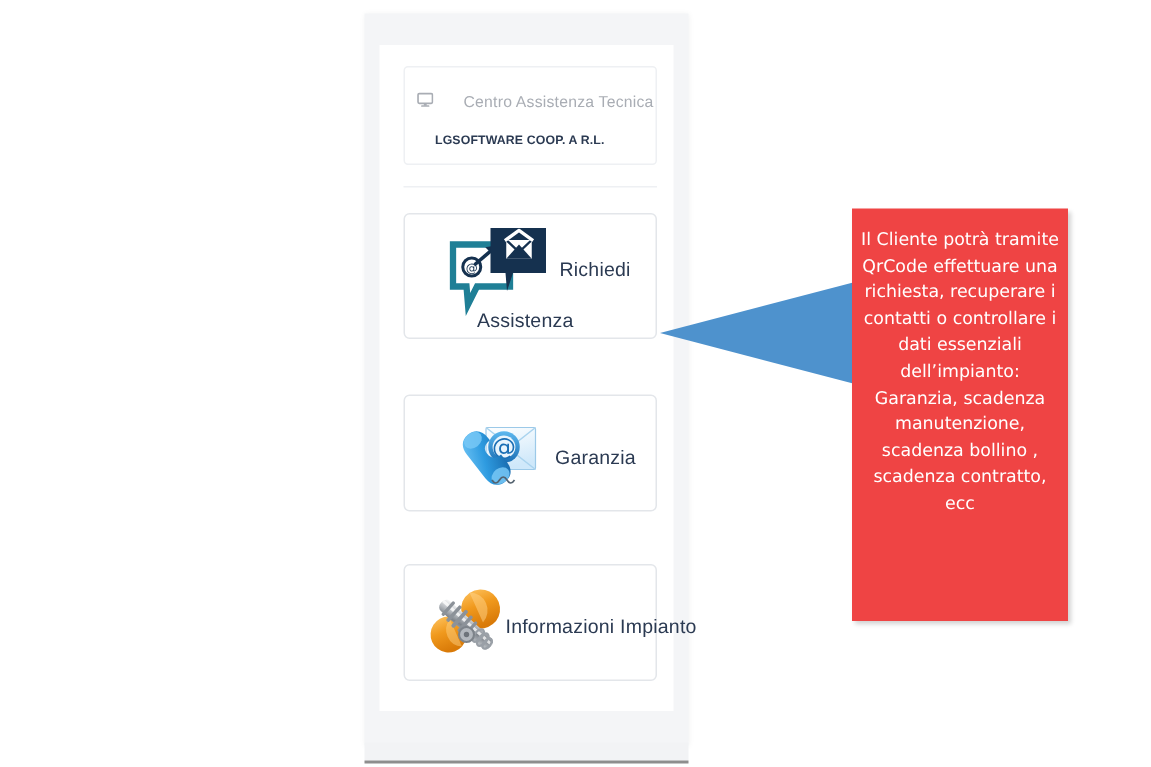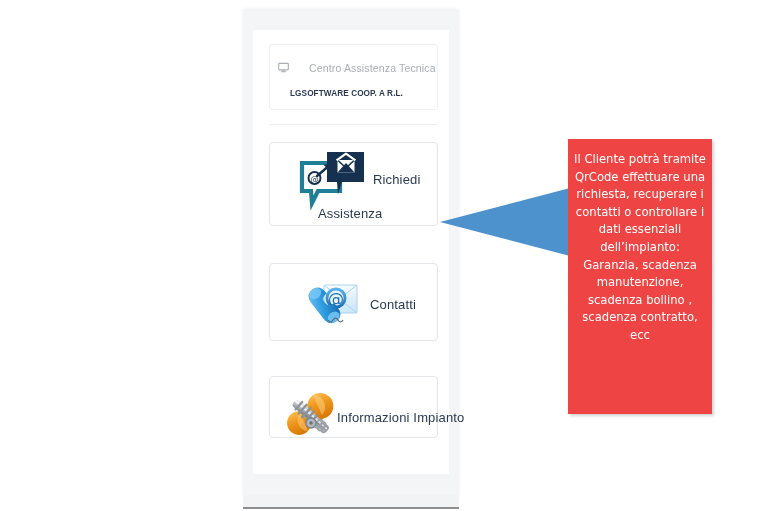--- a/index.html
+++ b/index.html
@@ -101,21 +101,21 @@
     position: absolute;
     left: 269px;
     width: 169px;
     background: #ffffff;
     border: 1px solid #e3e6ea;
     border-radius: 4px;
     box-sizing: border-box;
   }
   #card-assistenza { top: 142px; height: 84px; }
   #card-contatti   { top: 263px; height: 78px; }
-  #card-impianto   { top: 376px; height: 62px; }
+  #card-impianto   { top: 376px; height: 78px; }
 
   .card-label {
     position: absolute;
     font-size: 13px;
     font-weight: normal;
     color: #2b3a52;
     letter-spacing: 0.15px;
     white-space: nowrap;
   }
   #label-richiedi   { left: 103px; top: 29px; }
@@ -245,21 +245,21 @@
                  C24 46 27 42 27 36 L27 30 C22 30 20 28 20 24
                  C20 20 22 18 27 18 L27 16 C27 10 24 6 18 6 Z" fill="url(#g-phone)"></path>
         <ellipse cx="18" cy="11" rx="6.5" ry="5" fill="#78c8f6" opacity="0.85"></ellipse>
         <ellipse cx="18" cy="41" rx="6.5" ry="5" fill="#78c8f6" opacity="0.85"></ellipse>
       </g>
 
       <path d="M22 46 q2.5 4 5 0 q2.5 -4 5 0 q2.5 4 5 0" fill="none" stroke="#54626f" stroke-width="1.1"></path>
     </svg>
   </div>
 
-  <div class="card-label" id="label-contatti">Contatti</div>
+  <div class="card-label" id="label-contatti">Garanzia</div>
 </div>
 
 <div class="opt-card" id="card-impianto">
 
   <div class="icon-slot" id="icon-impianto">
     <svg width="62" height="62" viewBox="0 0 62 62">
       <defs>
         <linearGradient id="g-orange" x1="0" y1="0" x2="0.4" y2="1">
           <stop offset="0" stop-color="#ffc766"></stop>
           <stop offset="0.5" stop-color="#f0991d"></stop>

